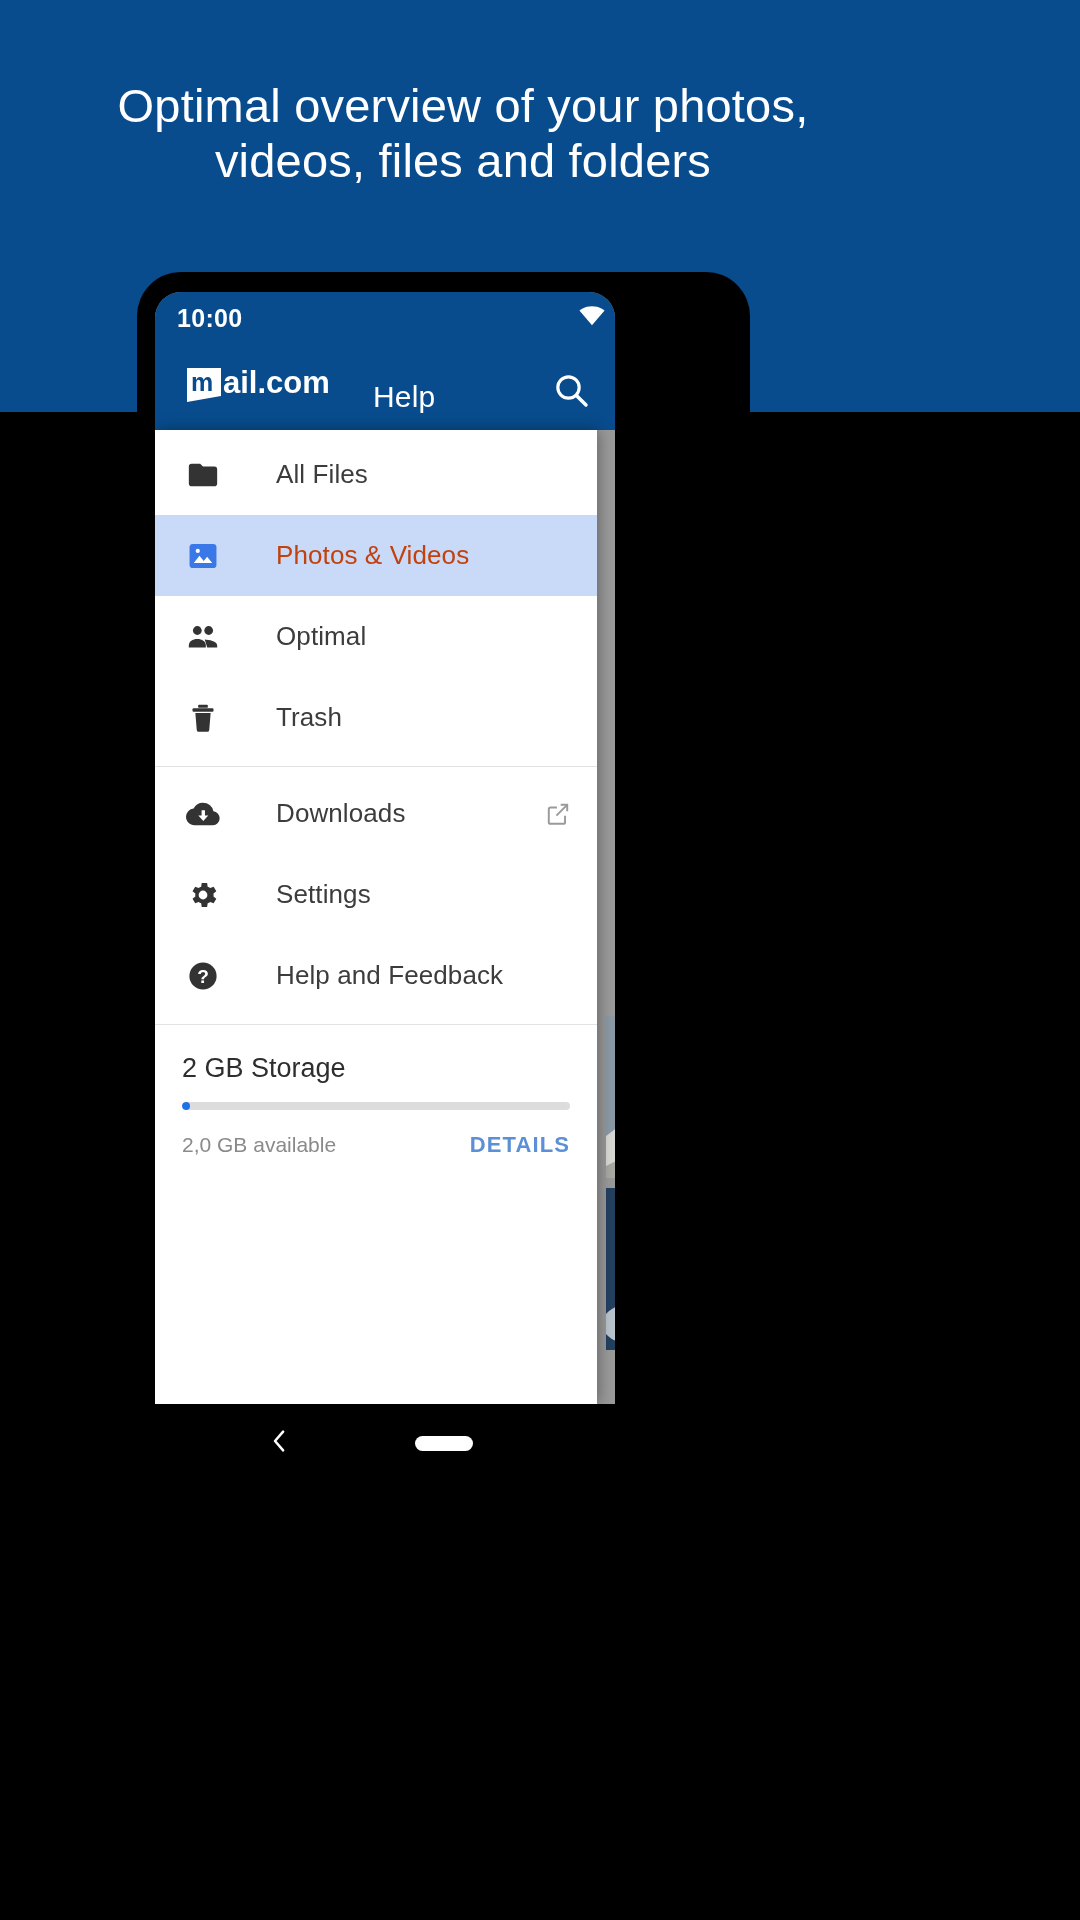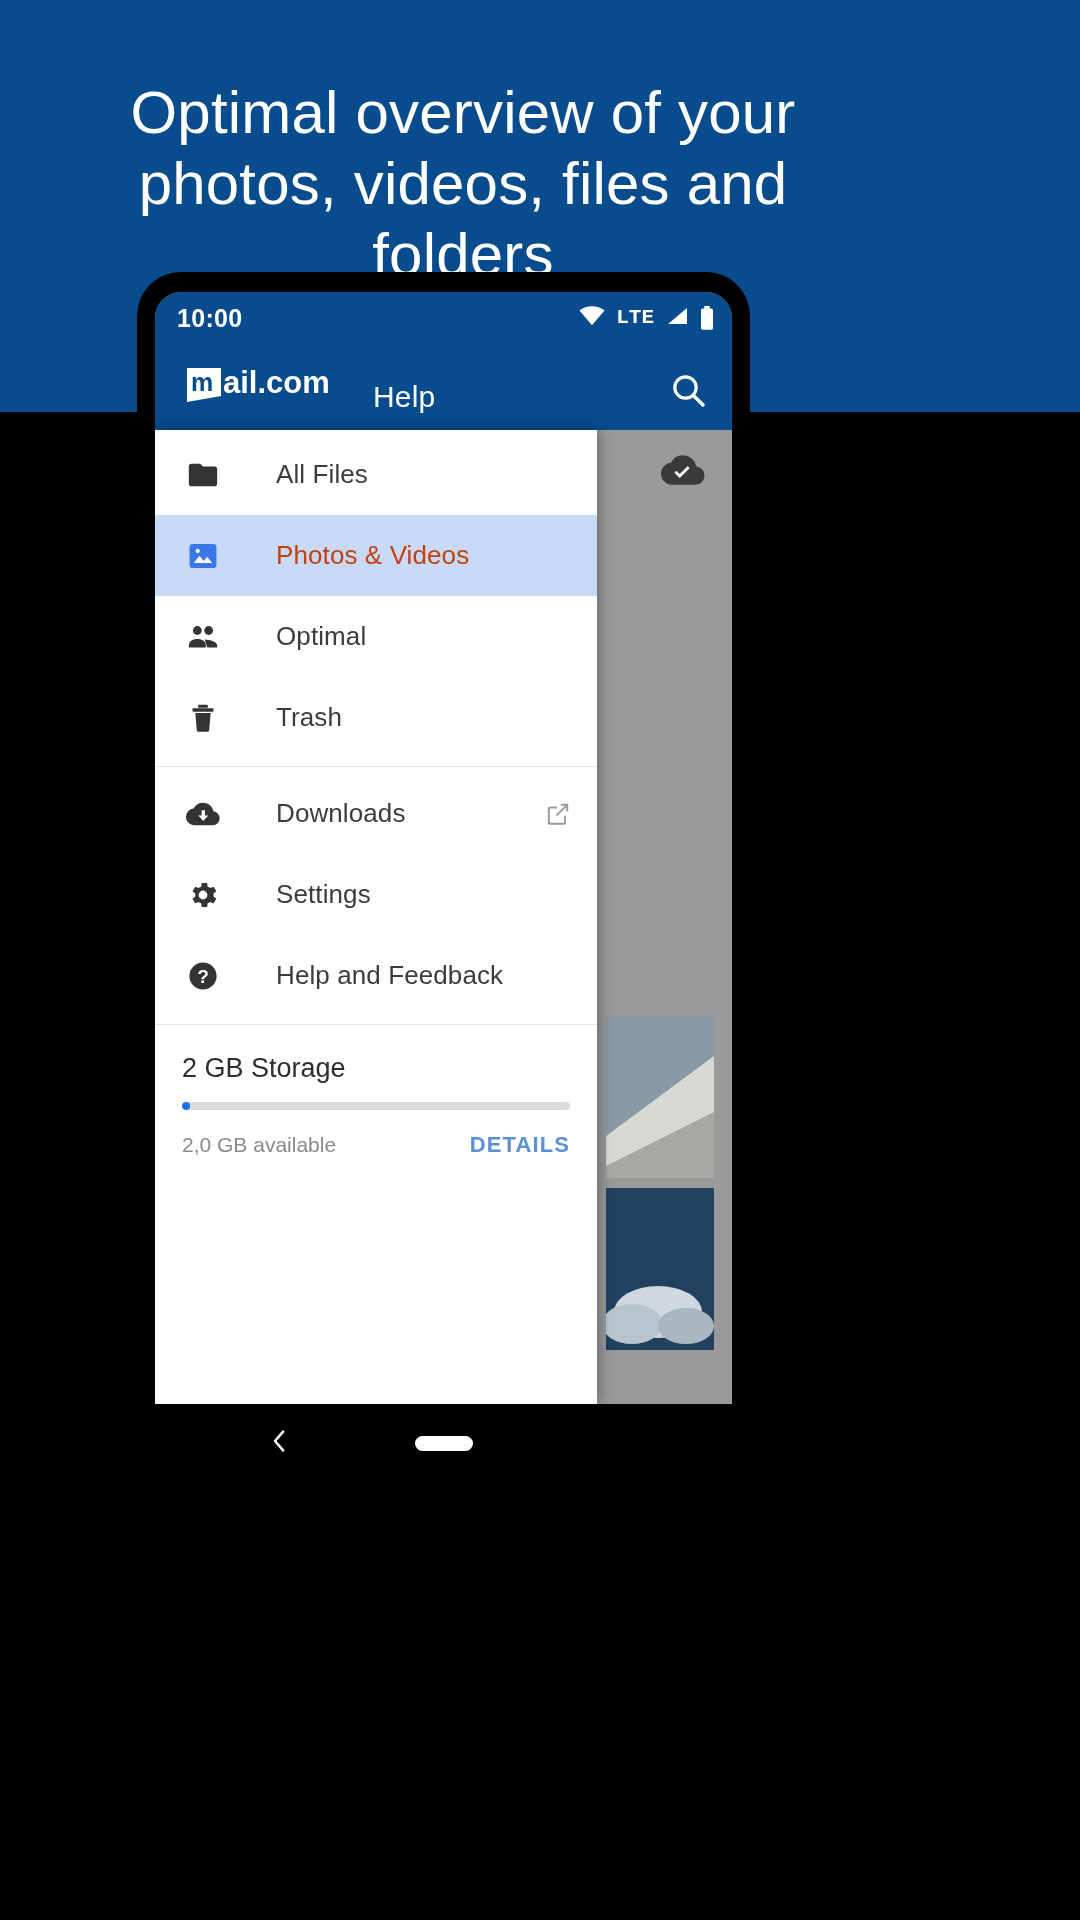--- a/index.html
+++ b/index.html
@@ -13,39 +13,39 @@
 
   
   .promo-bg {
     position: absolute; left: 0; top: 0; width: 1080px; height: 412px;
     background: #084c8d;
   }
   .promo-headline {
     position: absolute; left: 0; top: 78px; width: 926px;
     text-align: center;
     color: #ffffff;
-    font-size: 60px;
+    font-size: 47px;
     line-height: 1.18;
     font-weight: 400;
     letter-spacing: 0.2px;
     padding: 0 80px;
   }
 
   
   .device {
     position: absolute;
     left: 137px; top: 272px;
     width: 613px; height: 1132px;
     background: #000000;
     border-radius: 44px 44px 0 0;
   }
   .screen {
     position: absolute;
     left: 18px; top: 20px;
-    width: 577px; height: 1112px;
+    width: 460px; height: 1112px;
     background: #8f8f8f;
     overflow: hidden;
     border-radius: 26px 26px 0 0;
   }
 
   
   .statusbar {
     position: absolute; left: 0; top: 0; width: 577px; height: 52px;
     background: #084c8d;
     display: flex; align-items: center;

